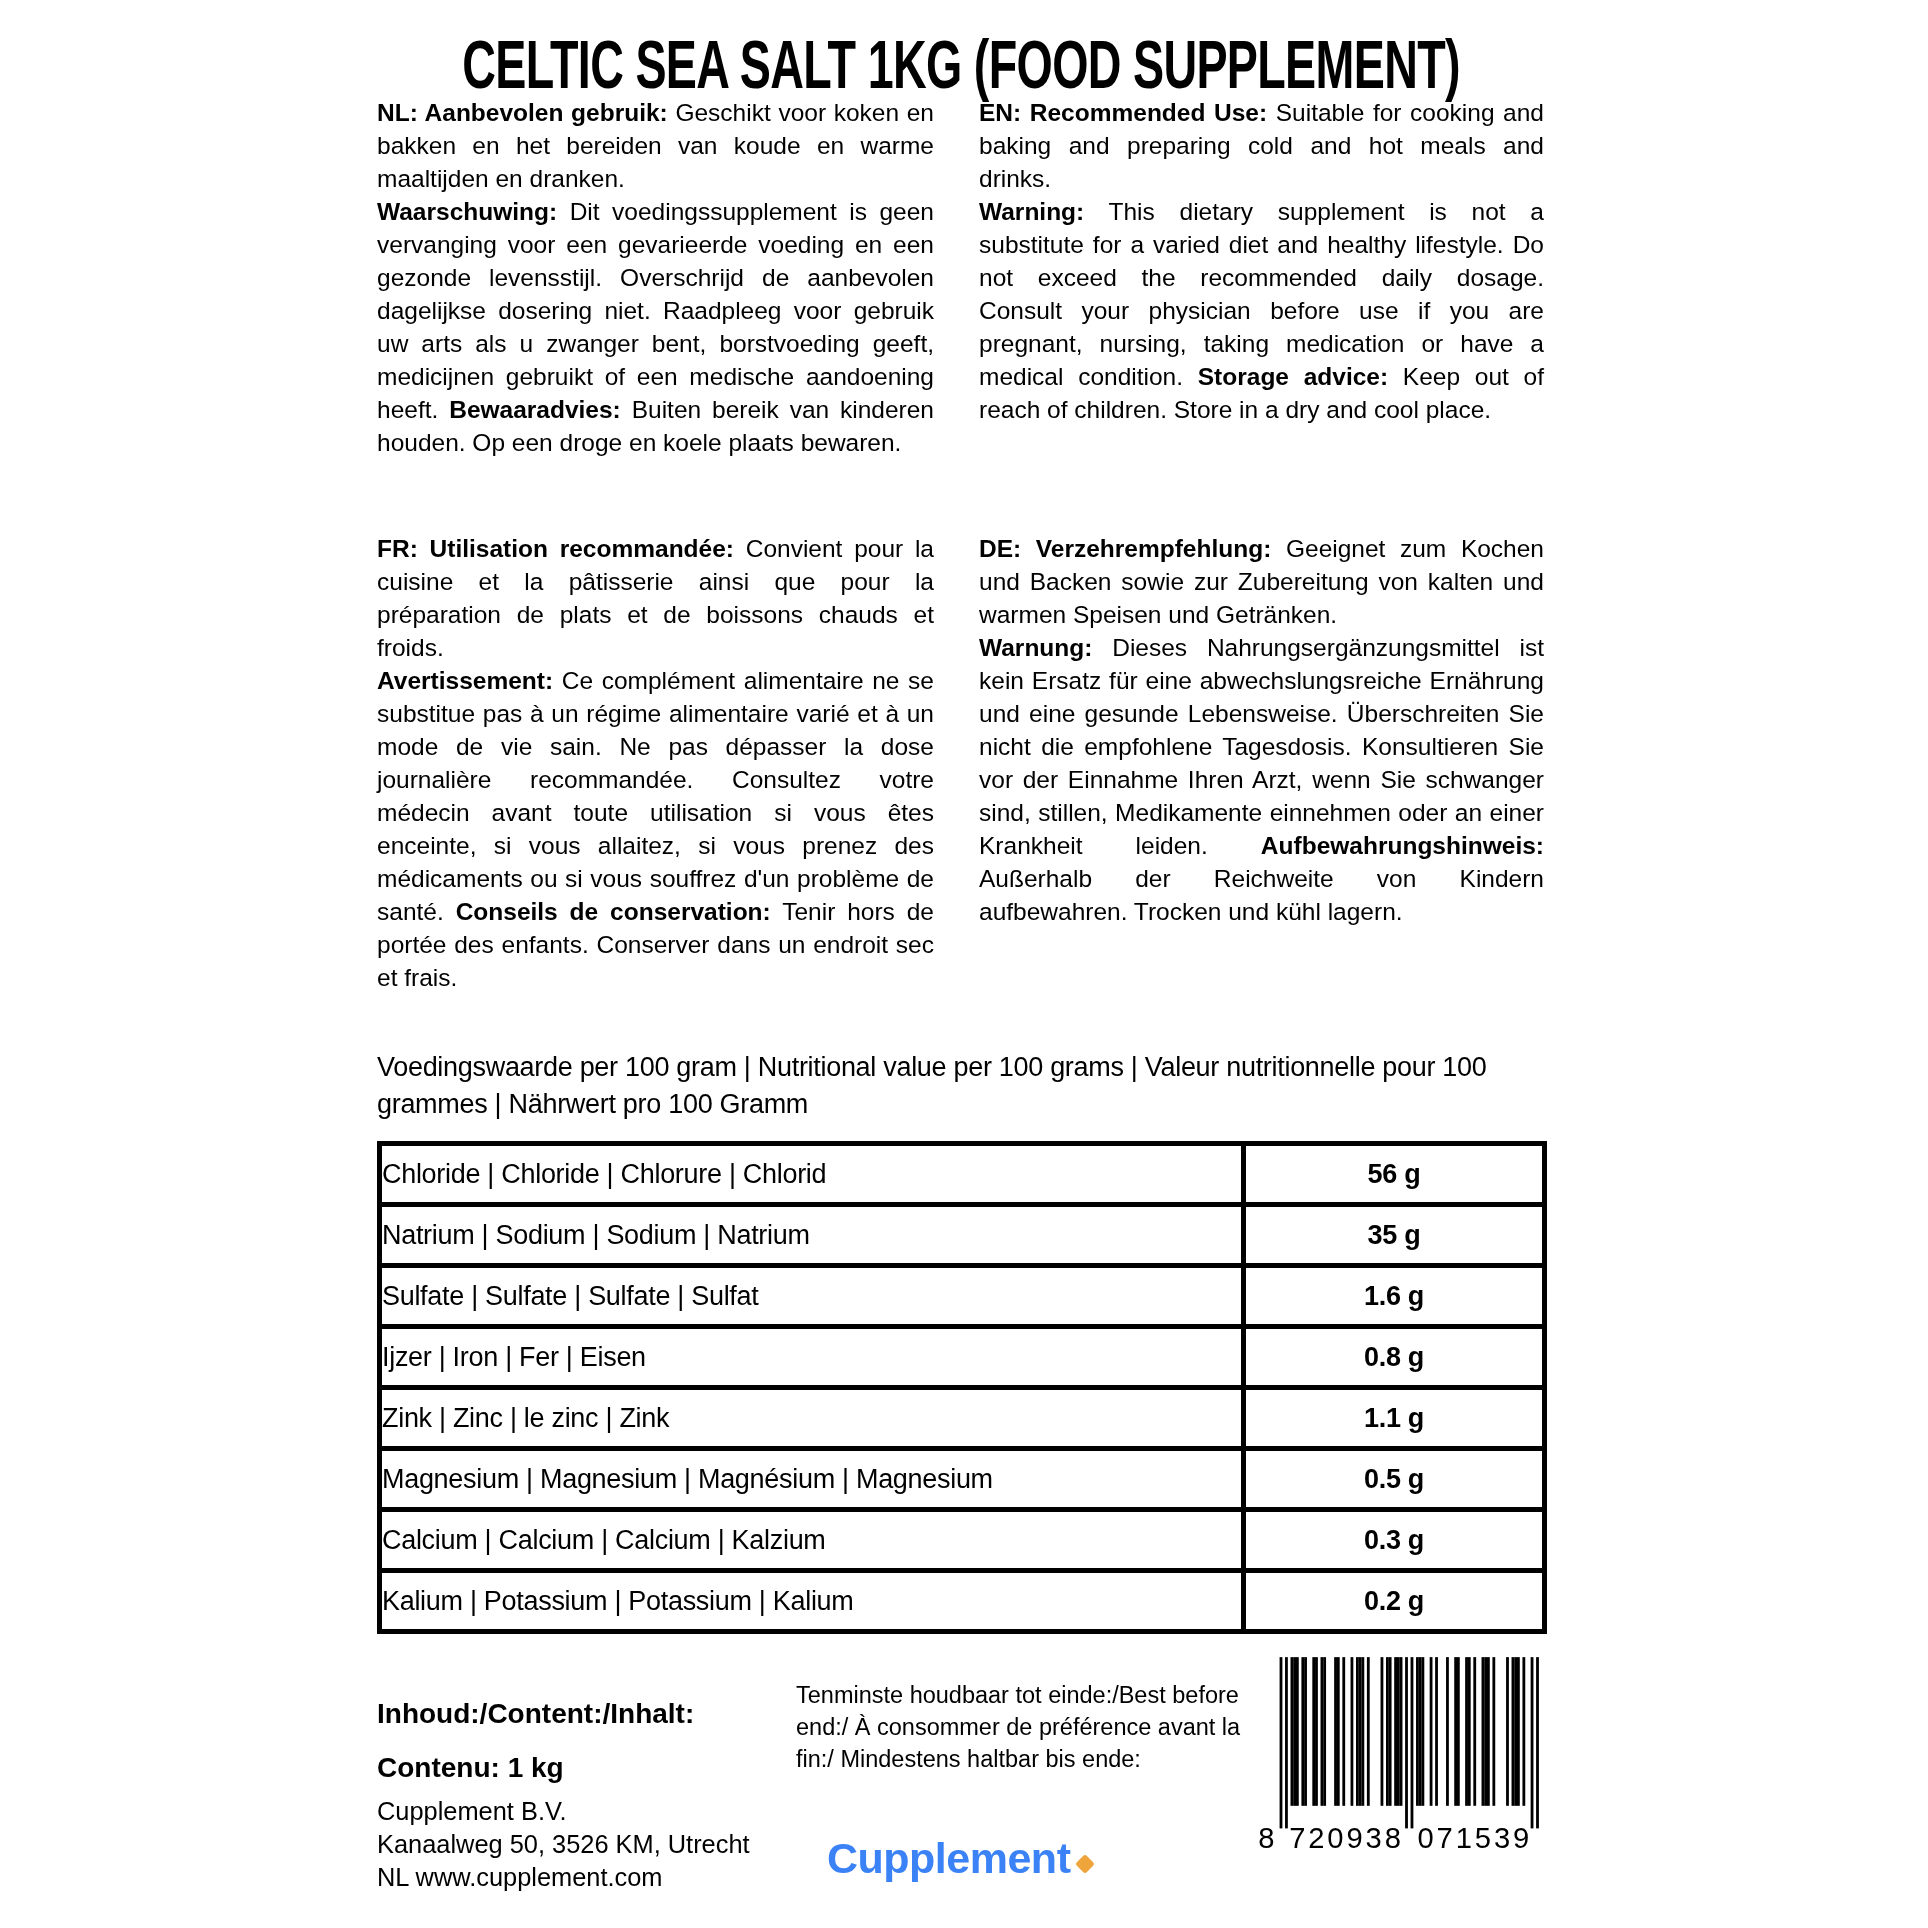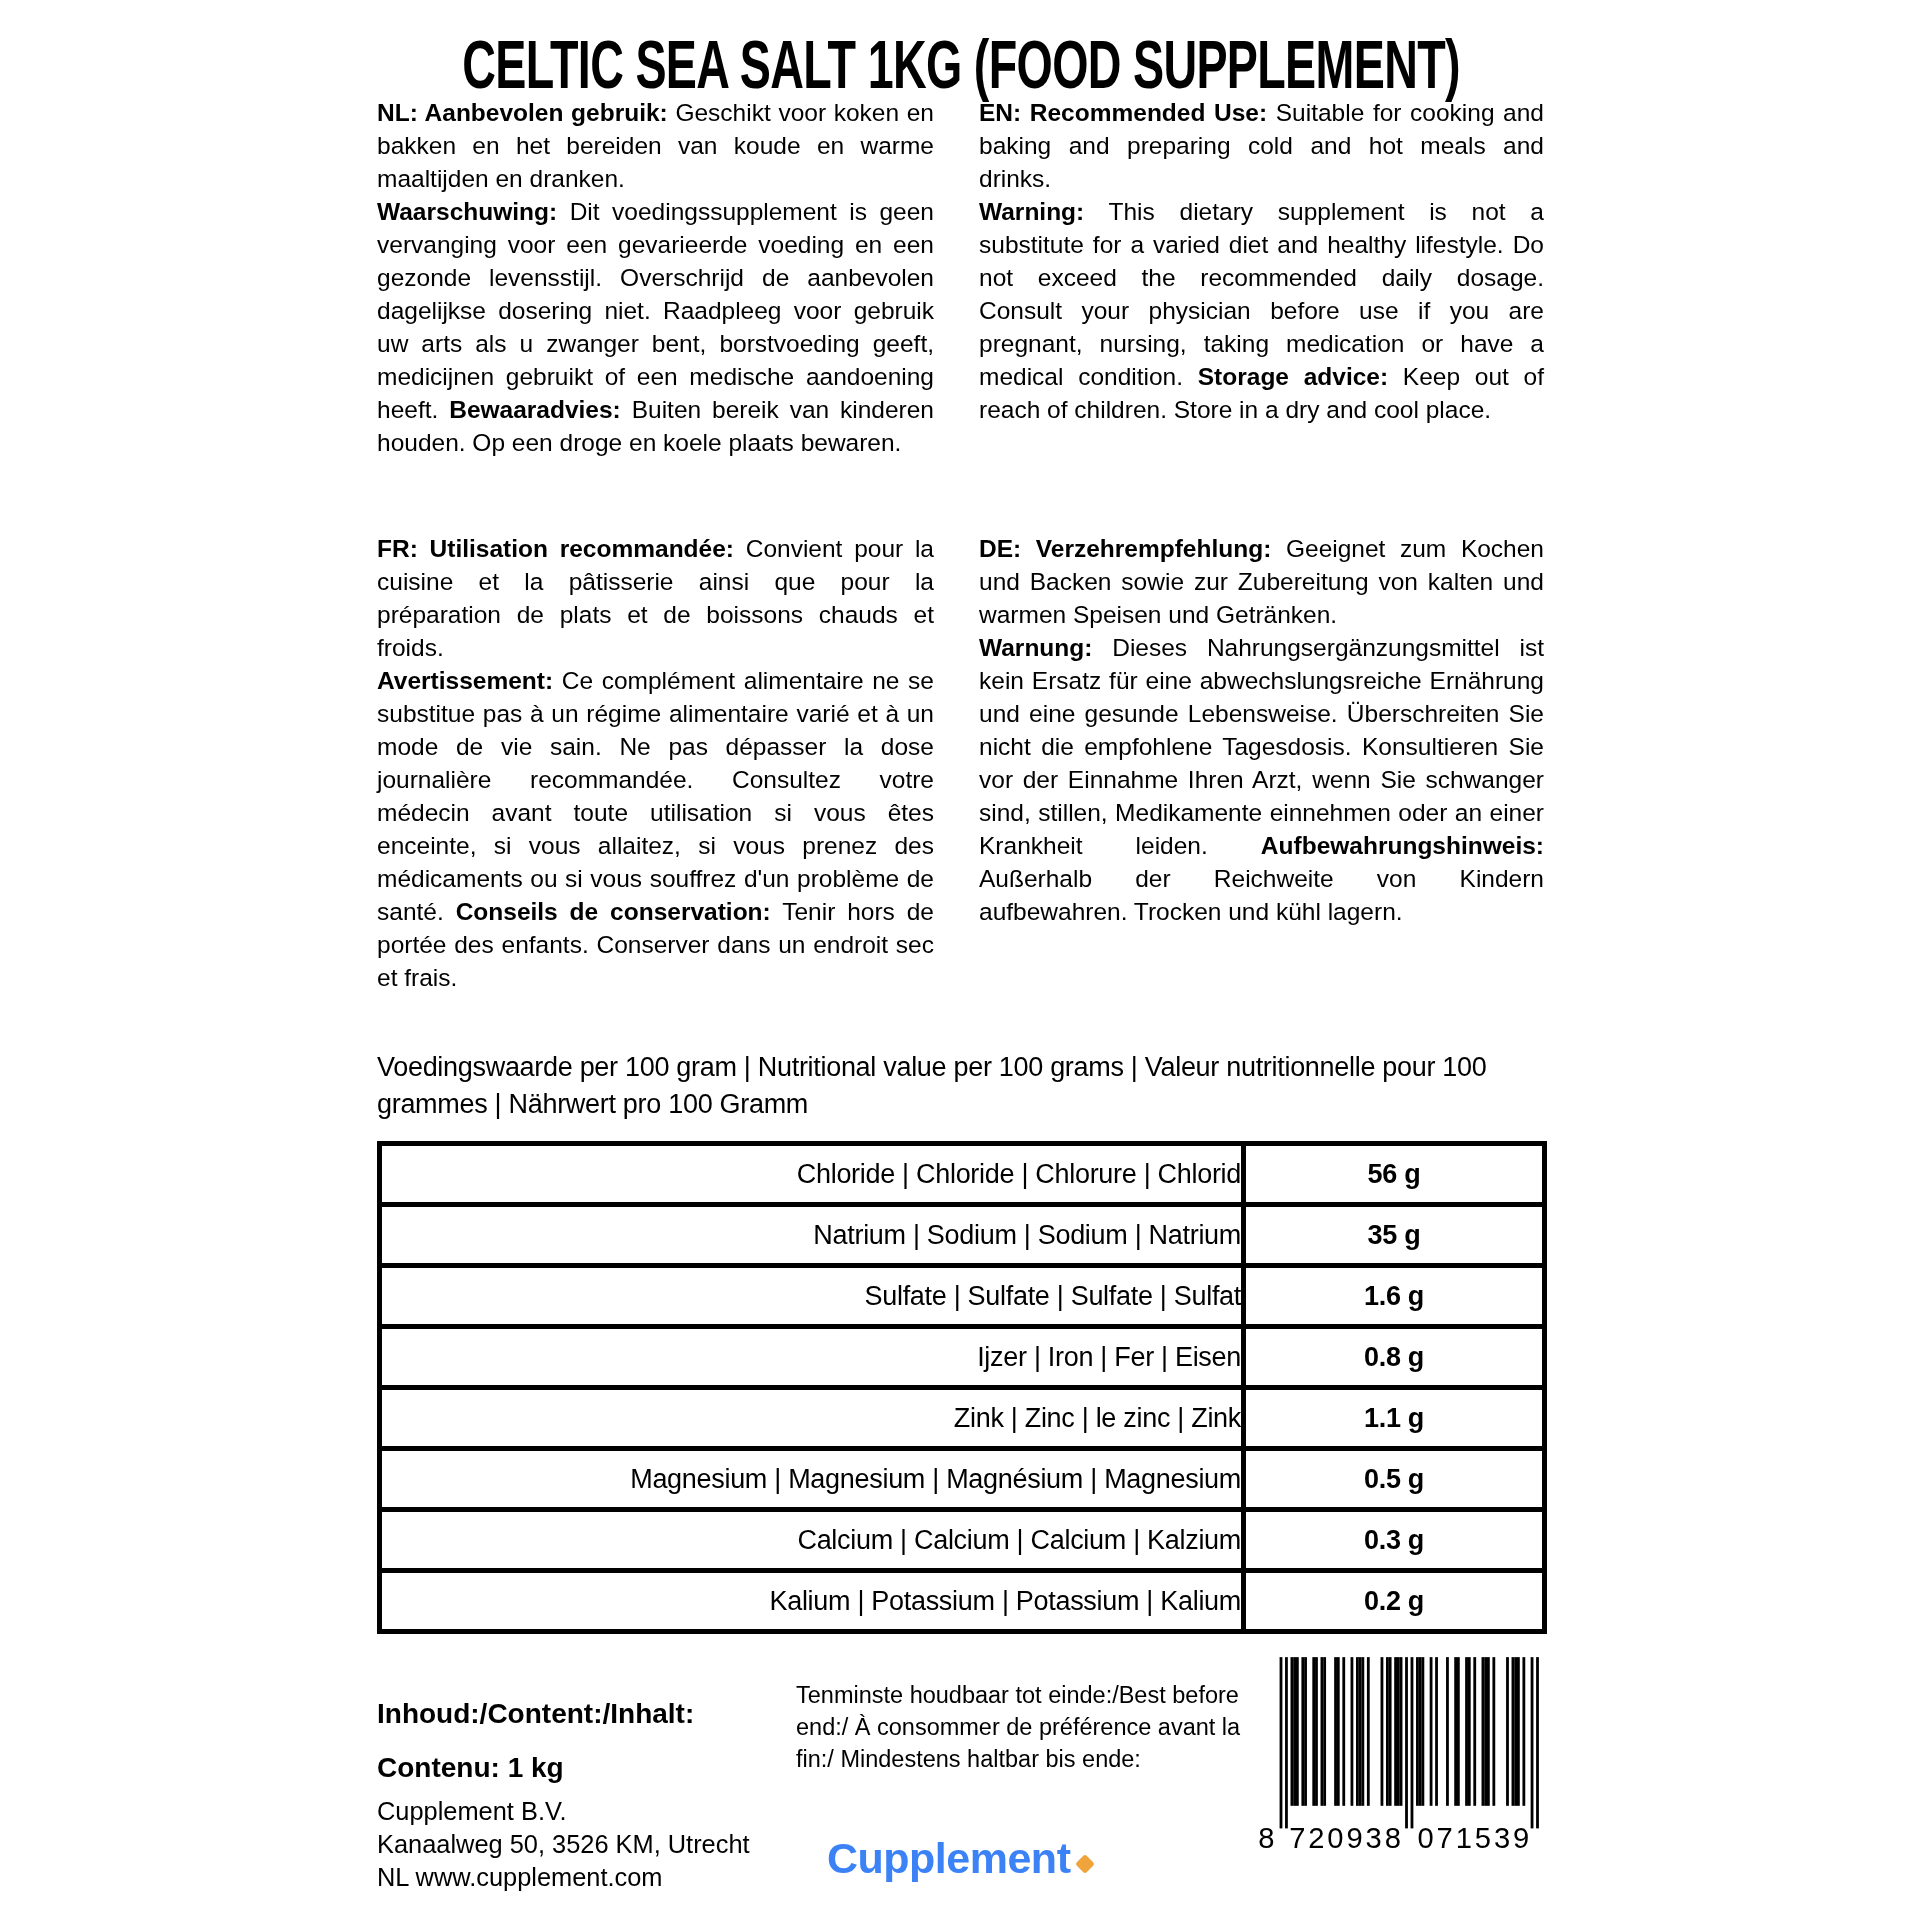--- a/index.html
+++ b/index.html
@@ -39,21 +39,21 @@
 
   
   table.nutri{
     position:absolute;top:1141px;left:377px;width:1154px;
     border-collapse:collapse;table-layout:fixed;
   }
   table.nutri td{
     border:5.6px solid #000;height:56px;font-size:27px;letter-spacing:-0.3px;
     padding:0;vertical-align:middle;
   }
-  td.n-label{width:859px;padding-left:11.3px;text-align:right;}
+  td.n-label{width:859px;padding-left:11.3px;text-align:left;}
   td.n-value{width:296px;text-align:center;font-weight:bold;}
 
   
   .footer{position:absolute;top:1653px;left:377px;width:1172px;height:275px;}
   .f-left{position:absolute;left:0;top:34px;width:424px;}
   .f-heading{font-size:28px;font-weight:700;line-height:54px;margin:0;}
   .f-company{font-size:25.4px;line-height:33px;}
   .f-mid{position:absolute;left:419px;top:26px;width:485px;font-size:23.5px;line-height:32px;}
   .f-barcode{position:absolute;left:880px;top:3.8px;width:287px;height:196px;}
   .f-barcode rect{fill:#000;}

